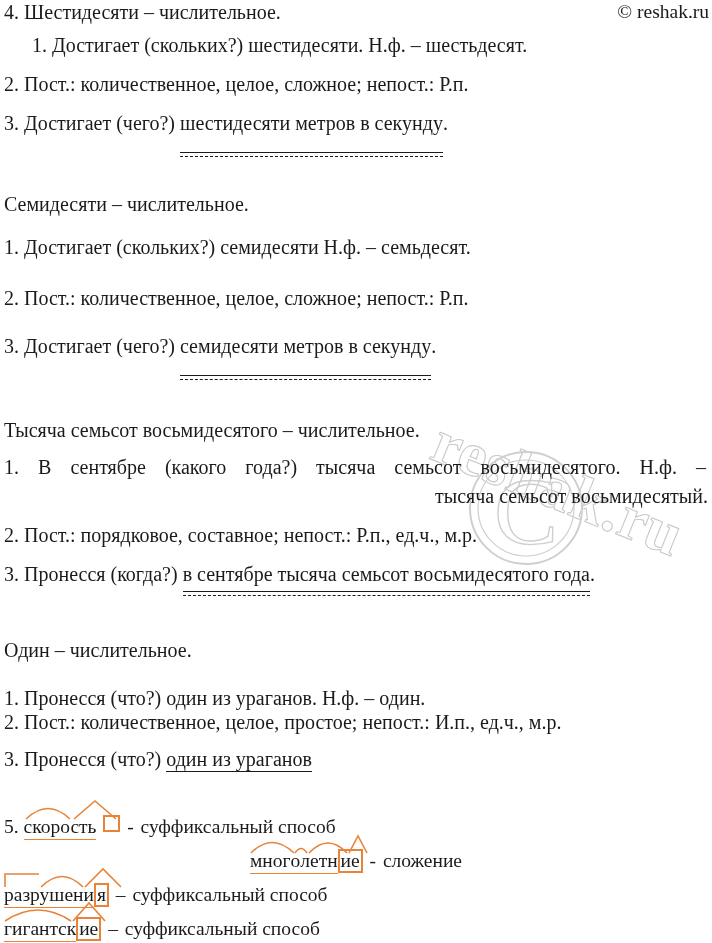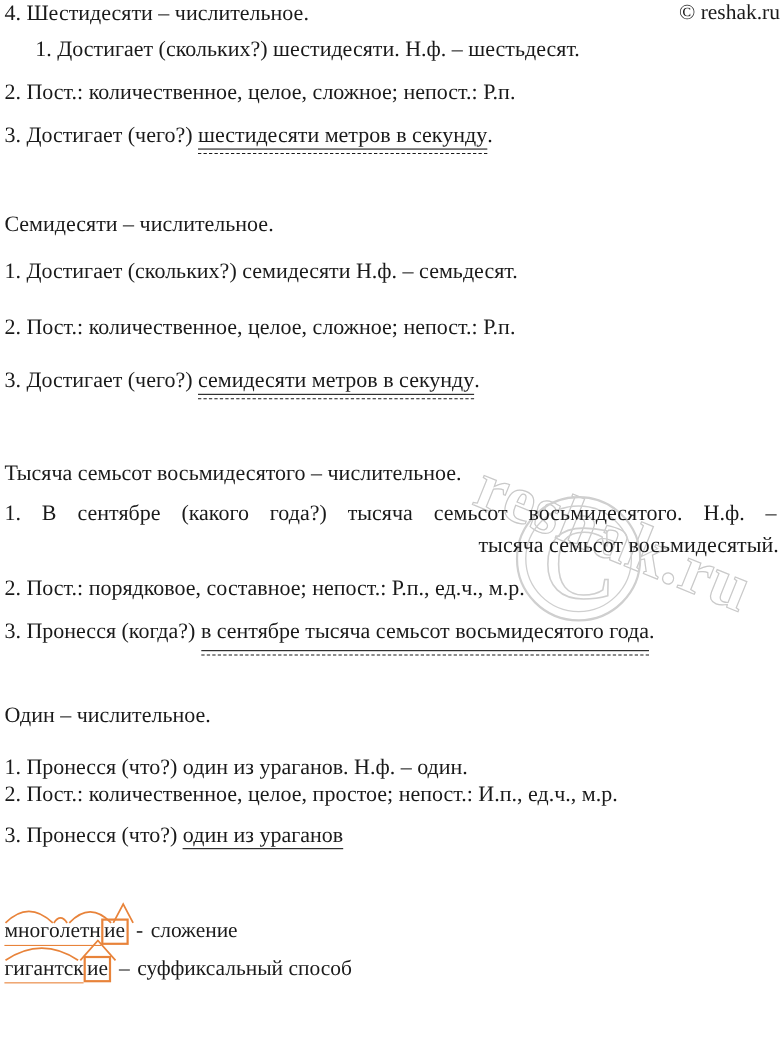--- a/index.html
+++ b/index.html
@@ -82,21 +82,21 @@
   
   
   .u-solid {
     border-bottom: 1.6px solid #1a1a1a;
     padding-bottom: 1px;
   }
   
   .u-solid-dash {
     position: relative;
     border-bottom: 1.6px solid #1a1a1a;
-    padding-bottom: 1px;
+    padding-bottom: 18px;
   }
   .u-solid-dash::after {
     content: "";
     position: absolute;
     left: 0;
     right: 0;
     bottom: -5px;
     border-bottom: 1.6px dashed #1a1a1a;
   }
   
@@ -236,37 +236,66 @@
     <div class="line" style="top:673px;margin-top:13px;">1. Пронесся (что?) один из ураганов. Н.ф. – один.</div>
 
     <div class="line" style="top:710px;">2. Пост.: количественное, целое, простое; непост.: И.п., ед.ч., м.р.</div>
 
     <div class="line" style="top:747px;">
       <span>3. Пронесся (что?) </span><span class="u-solid">один из ураганов</span><span></span>
     </div>
 
     <div class="morph-block" style="top:815px;">
 
-
-      <div class="morph-row" style="margin-top:20px;">
+      <div class="morph-row">
+        <span class="morph-num">5.</span>
+        <span class="mword">
+          <span class="base">
+            <span class="seg">скор</span><span class="seg">ость</span>
+          </span>
+          <svg class="marks" width="118" height="22" viewBox="0 0 118 22" aria-hidden="true">
+            <path class="arc" d="M 2 19 Q 24 -2 46 19"></path>
+            <path class="roof" d="M 50 19 L 71 1 L 92 19"></path>
+          </svg>
+          <span class="zerobox"></span>
+        </span>
+        <span class="mtail">-</span>
+        <span class="mtail">суффиксальный способ</span>
+      </div>
+
+      <div class="morph-row" style="margin-top:4px;text-align:center;">
         <span class="mword">
           <span class="base">
             <span class="seg">мног</span><span class="seg">о</span><span class="seg">лет</span><span class="seg">н</span>
           </span><span class="endbox">ие</span>
           <svg class="marks" width="150" height="22" viewBox="0 0 150 22" aria-hidden="true">
             <path class="arc" d="M 1 19 Q 22 -2 44 19"></path>
             <path class="arc" d="M 45 19 Q 51 10 57 19"></path>
             <path class="arc" d="M 59 19 Q 78 -1 97 19"></path>
             <path class="roof" d="M 99 19 L 108 2 L 117 19"></path>
           </svg>
         </span>
         <span class="mtail">-</span>
         <span class="mtail">сложение</span>
       </div>
 
+      <div class="morph-row" style="margin-top:4px;">
+        <span class="mword">
+          <span class="base">
+            <span class="seg">раз</span><span class="seg">руш</span><span class="seg">ени</span>
+          </span><span class="endbox">я</span>
+          <svg class="marks" width="150" height="22" viewBox="0 0 150 22" aria-hidden="true">
+            <path class="pref" d="M 1 19 L 1 6 L 35 6"></path>
+            <path class="arc" d="M 37 19 Q 58 -2 79 19"></path>
+            <path class="roof" d="M 81 19 L 99 1 L 117 19"></path>
+          </svg>
+        </span>
+        <span class="mtail">–</span>
+        <span class="mtail">суффиксальный способ</span>
+      </div>
 
       <div class="morph-row" style="margin-top:4px;">
         <span class="mword">
           <span class="base">
             <span class="seg">гигант</span><span class="seg">ск</span>
           </span><span class="endbox">ие</span>
           <svg class="marks" width="150" height="22" viewBox="0 0 150 22" aria-hidden="true">
             <path class="arc" d="M 1 19 Q 34 -3 67 19"></path>
             <path class="roof" d="M 69 19 L 85 1 L 101 19"></path>
           </svg>

